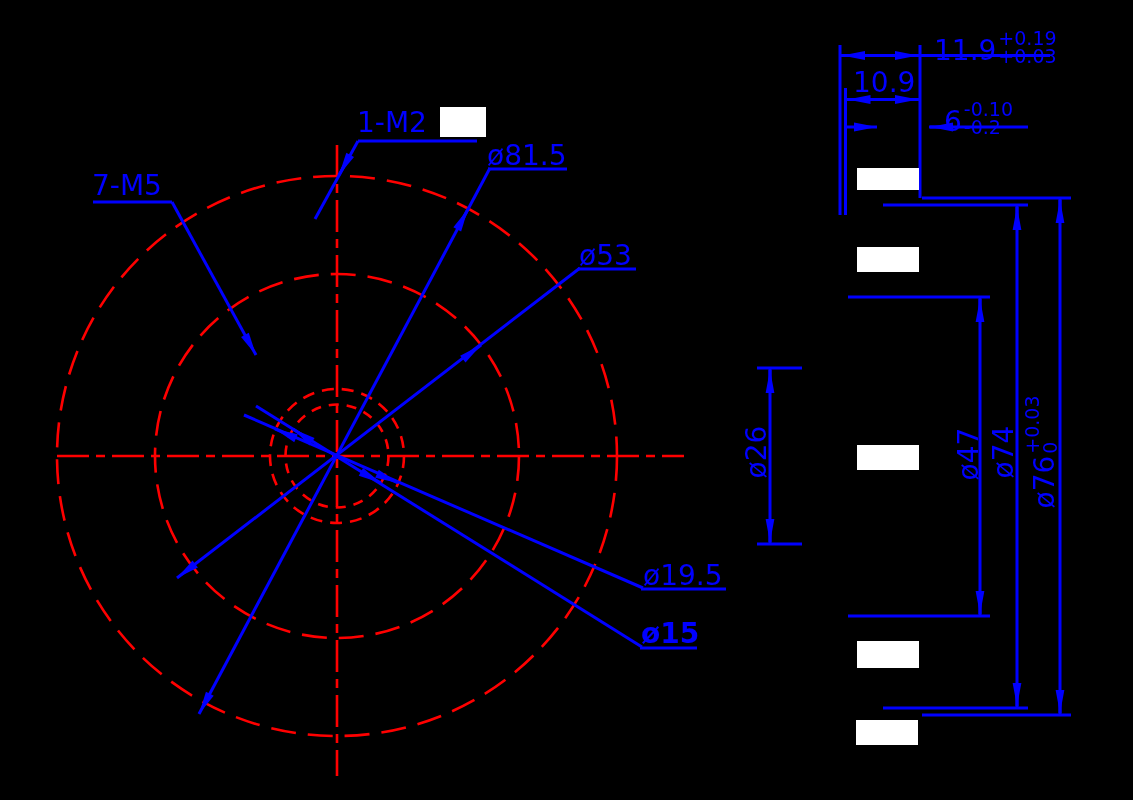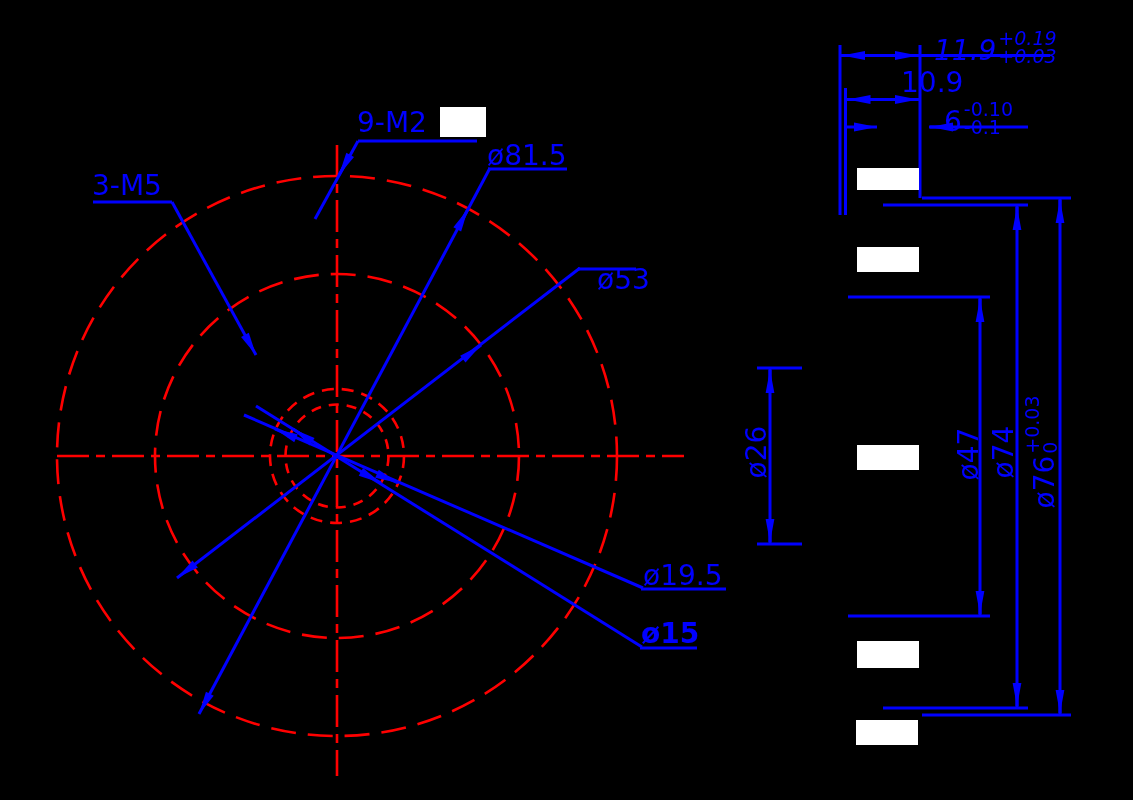--- a/index.html
+++ b/index.html
@@ -126,42 +126,42 @@
     </g>
   </svg>
 
   <div class="maskbox" style="left:440px;top:107px;width:46px;height:30px;"></div>
   <div class="maskbox" style="left:857px;top:168px;width:62px;height:22px;"></div>
   <div class="maskbox" style="left:857px;top:247px;width:62px;height:25px;"></div>
   <div class="maskbox" style="left:857px;top:445px;width:62px;height:25px;"></div>
   <div class="maskbox" style="left:857px;top:641px;width:62px;height:27px;"></div>
   <div class="maskbox" style="left:856px;top:720px;width:62px;height:25px;"></div>
 
-  <div class="lbl" style="left:357px;top:109px;">9-M2</div>
-  <div class="lbl" style="left:92px;top:172px;">3-M5</div>
+  <div class="lbl" style="left:357px;top:109px;">1-M2</div>
+  <div class="lbl" style="left:92px;top:172px;">7-M5</div>
   <div class="lbl" style="left:487px;top:142px;">ø81.5</div>
-  <div class="lbl" style="left:597px;top:242px;margin-top:24px;">ø53</div>
+  <div class="lbl" style="left:579px;top:242px;">ø53</div>
   <div class="lbl" style="left:643px;top:562px;">ø19.5</div>
   <div class="lbl" style="left:641px;top:620px;font-weight:bold;">ø15</div>
 
-  <div class="lbl dim-composite" style="left:934px;top:29px;font-style:italic;">
+  <div class="lbl dim-composite" style="left:934px;top:29px;">
     <span>11.9</span>
     <span class="tolstack">
       <span>+0.19</span>
       <span>+0.03</span>
     </span>
   </div>
 
-  <div class="lbl" style="left:853px;top:69px;margin-left:48px;">10.9</div>
+  <div class="lbl" style="left:853px;top:69px;">10.9</div>
 
   <div class="lbl dim-composite" style="left:944px;top:100px;">
     <span>6</span>
     <span class="tolstack">
       <span>-0.10</span>
-      <span>-0.1</span>
+      <span>-0.2</span>
     </span>
   </div>
 
   <div class="lbl rot" style="left:757px;top:452px;">ø26</div>
   <div class="lbl rot" style="left:969px;top:454px;">ø47</div>
   <div class="lbl rot" style="left:1004px;top:452px;">ø74</div>
 
   <div class="lbl rot dim-composite" style="left:1041px;top:452px;">
     <span>ø76</span>
     <span class="tolstack">

